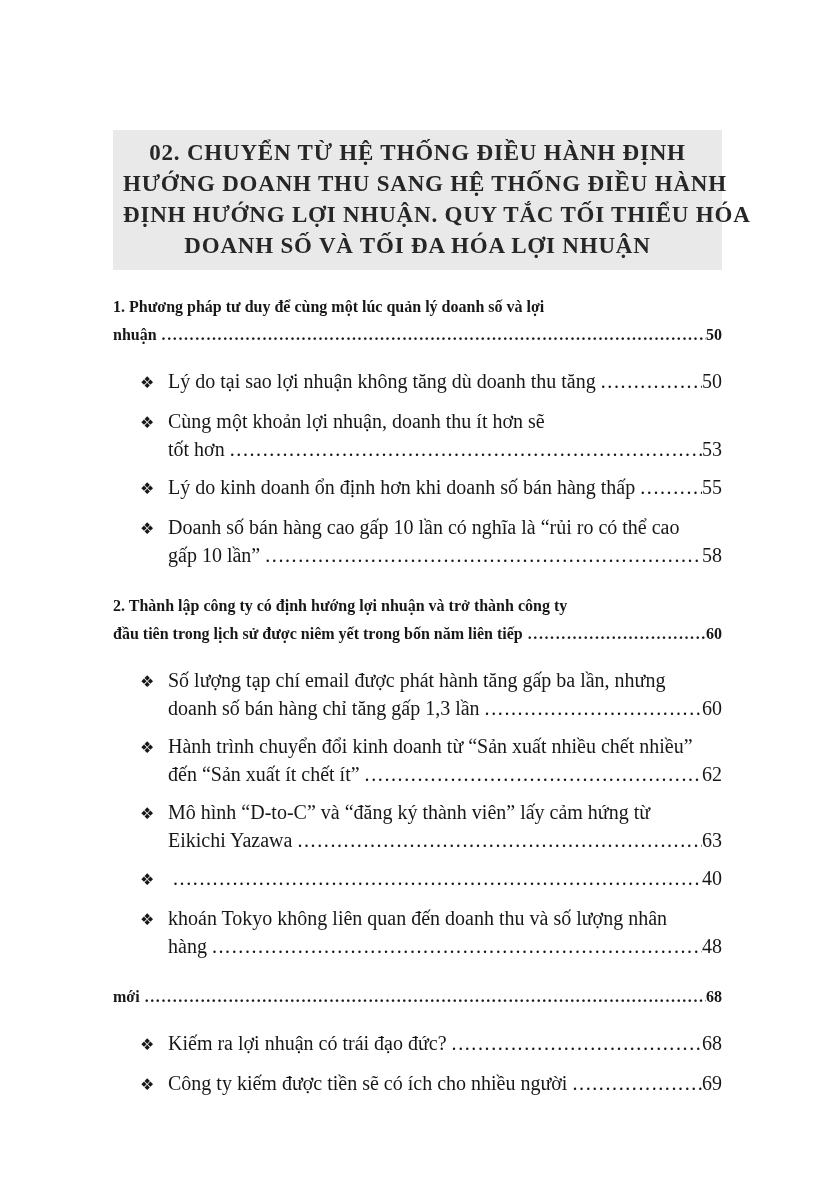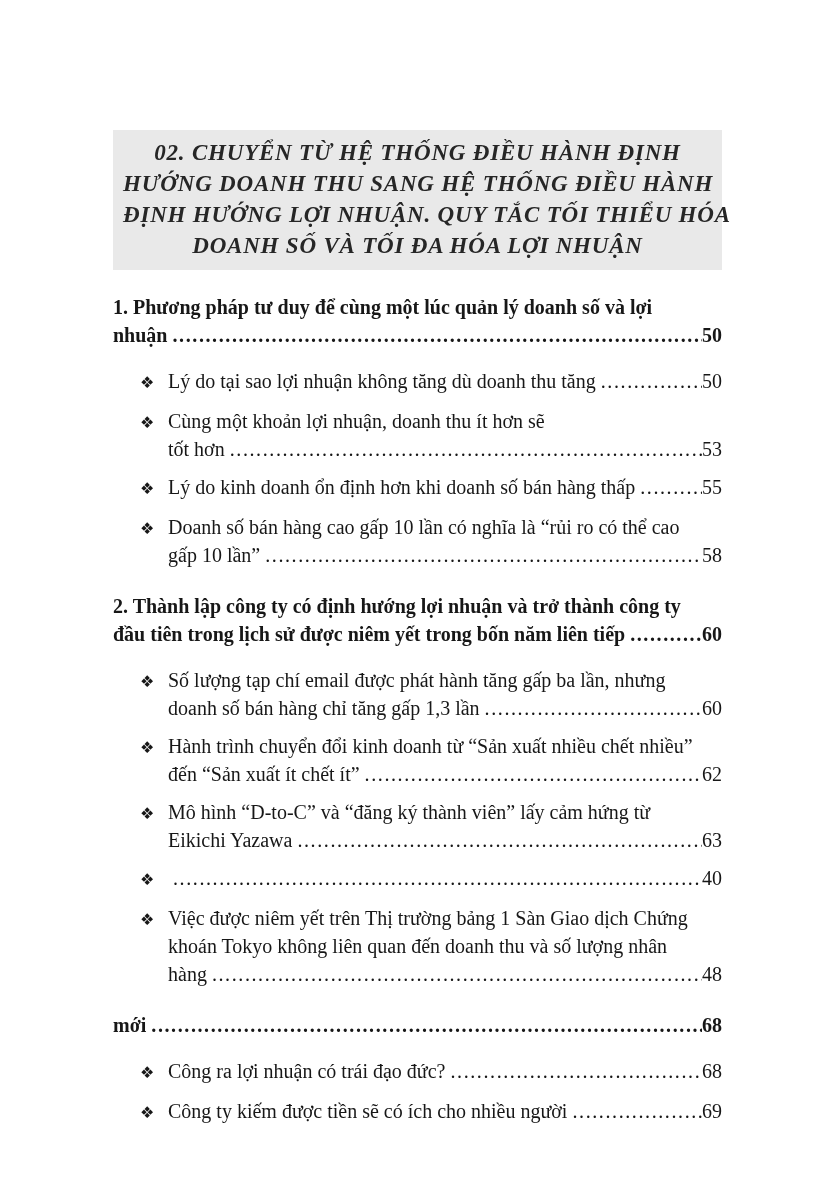--- a/index.html
+++ b/index.html
@@ -29,21 +29,21 @@
     line-height: 31px;
     letter-spacing: 0.8px;
     color: #262626;
     white-space: nowrap;
   }
   .toc { }
   .section-heading {
     margin-top: 23px;
     margin-bottom: 18px;
     font-weight: bold;
-    font-size: 20px;
+    font-size: 16px;
     line-height: 28px;
   }
   .toc-item {
     display: flex;
     margin-left: 27px;
     margin-bottom: 10px;
     font-size: 20px;
     line-height: 28px;
   }
   .toc-item .marker {
@@ -83,21 +83,21 @@
   .pagenum {
     flex: 0 0 auto;
     margin-left: 0;
     font-family: Liberation Serif, serif;
   }
 </style>
 </head>
 <body>
 
 <div class="page">
-  <div class="chapter-box" style="background: rgb(233, 233, 233); font-style: italic;">
+  <div class="chapter-box" style="background: rgb(233, 233, 233);">
     <div>
         <div class="title-line">02. CHUYỂN TỪ HỆ THỐNG ĐIỀU HÀNH ĐỊNH</div>
         <div class="title-line">HƯỚNG DOANH THU SANG HỆ THỐNG ĐIỀU HÀNH</div>
         <div class="title-line">ĐỊNH HƯỚNG LỢI NHUẬN. QUY TẮC TỐI THIỂU HÓA</div>
         <div class="title-line">DOANH SỐ VÀ TỐI ĐA HÓA LỢI NHUẬN</div>
       </div>
   </div>
   <div class="toc">
       <div class="section-heading">
         <div class="line"><span class="line-text">1. Phương pháp tư duy để cùng một lúc quản lý doanh số và lợi</span></div>
@@ -195,41 +195,40 @@
         <div class="item-body">
           <div class="line last">
             <span class="leader"></span>
             <span class="pagenum">40</span>
           </div>
         </div>
       </div>
       <div class="toc-item">
         <span class="marker">❖</span>
         <div class="item-body">
-          <div class="line"><span class="line-text">Việc được niêm yết trên Thị trường bảng 1 Sàn Giao dịch Chứng</span></div>
           <div class="line"><span class="line-text">khoán Tokyo không liên quan đến doanh thu và số lượng nhân</span></div>
           <div class="line last">
             <span class="line-text">hàng</span>
             <span class="leader"></span>
             <span class="pagenum">48</span>
           </div>
         </div>
       </div>
       <div class="section-heading">
         <div class="line last">
           <span class="line-text">mới</span>
           <span class="leader"></span>
           <span class="pagenum">68</span>
         </div>
       </div>
       <div class="toc-item">
         <span class="marker">❖</span>
         <div class="item-body">
           <div class="line last">
-            <span class="line-text">Công ra lợi nhuận có trái đạo đức?</span>
+            <span class="line-text">Kiếm ra lợi nhuận có trái đạo đức?</span>
             <span class="leader"></span>
             <span class="pagenum">68</span>
           </div>
         </div>
       </div>
       <div class="toc-item">
         <span class="marker">❖</span>
         <div class="item-body">
           <div class="line last">
             <span class="line-text">Công ty kiếm được tiền sẽ có ích cho nhiều người</span>

